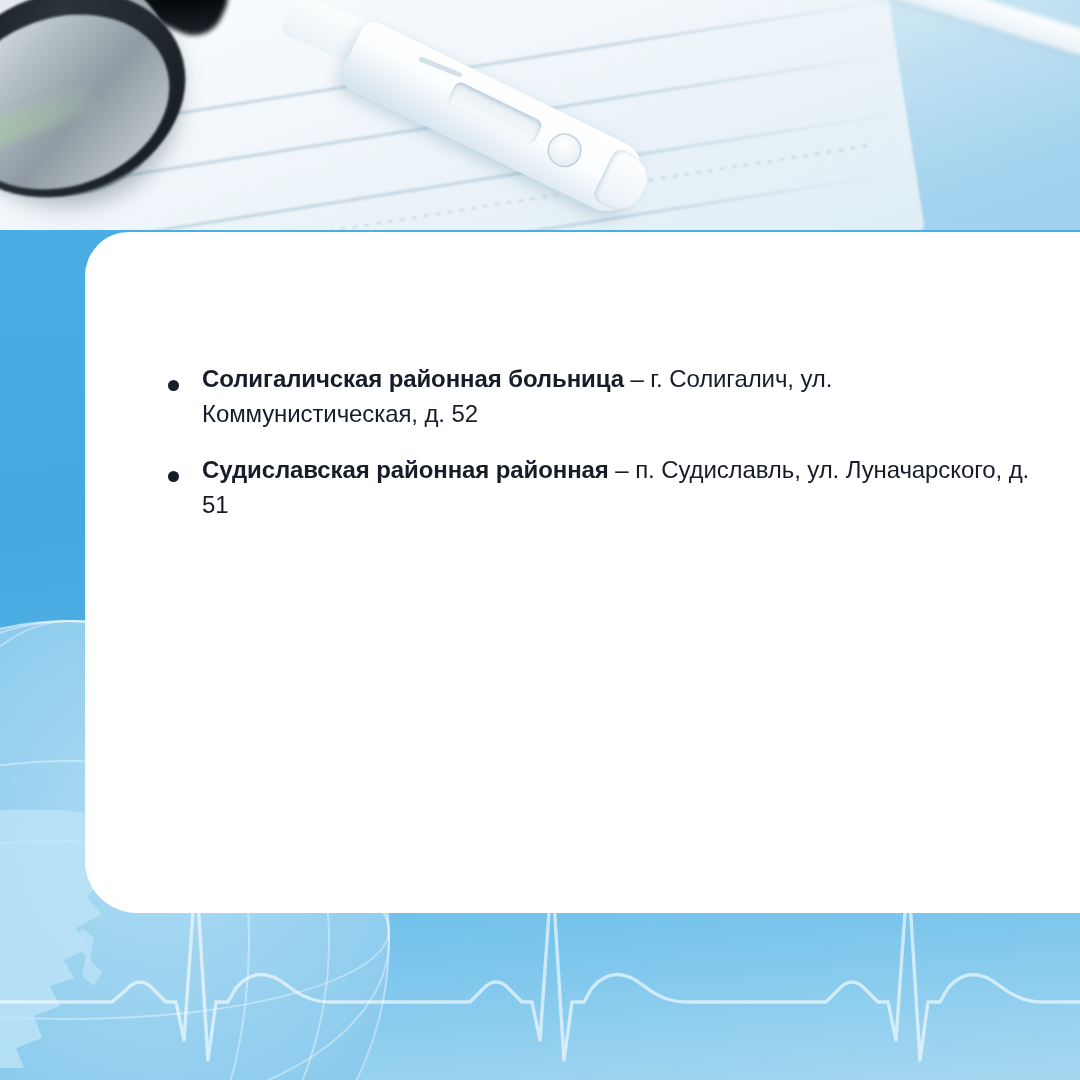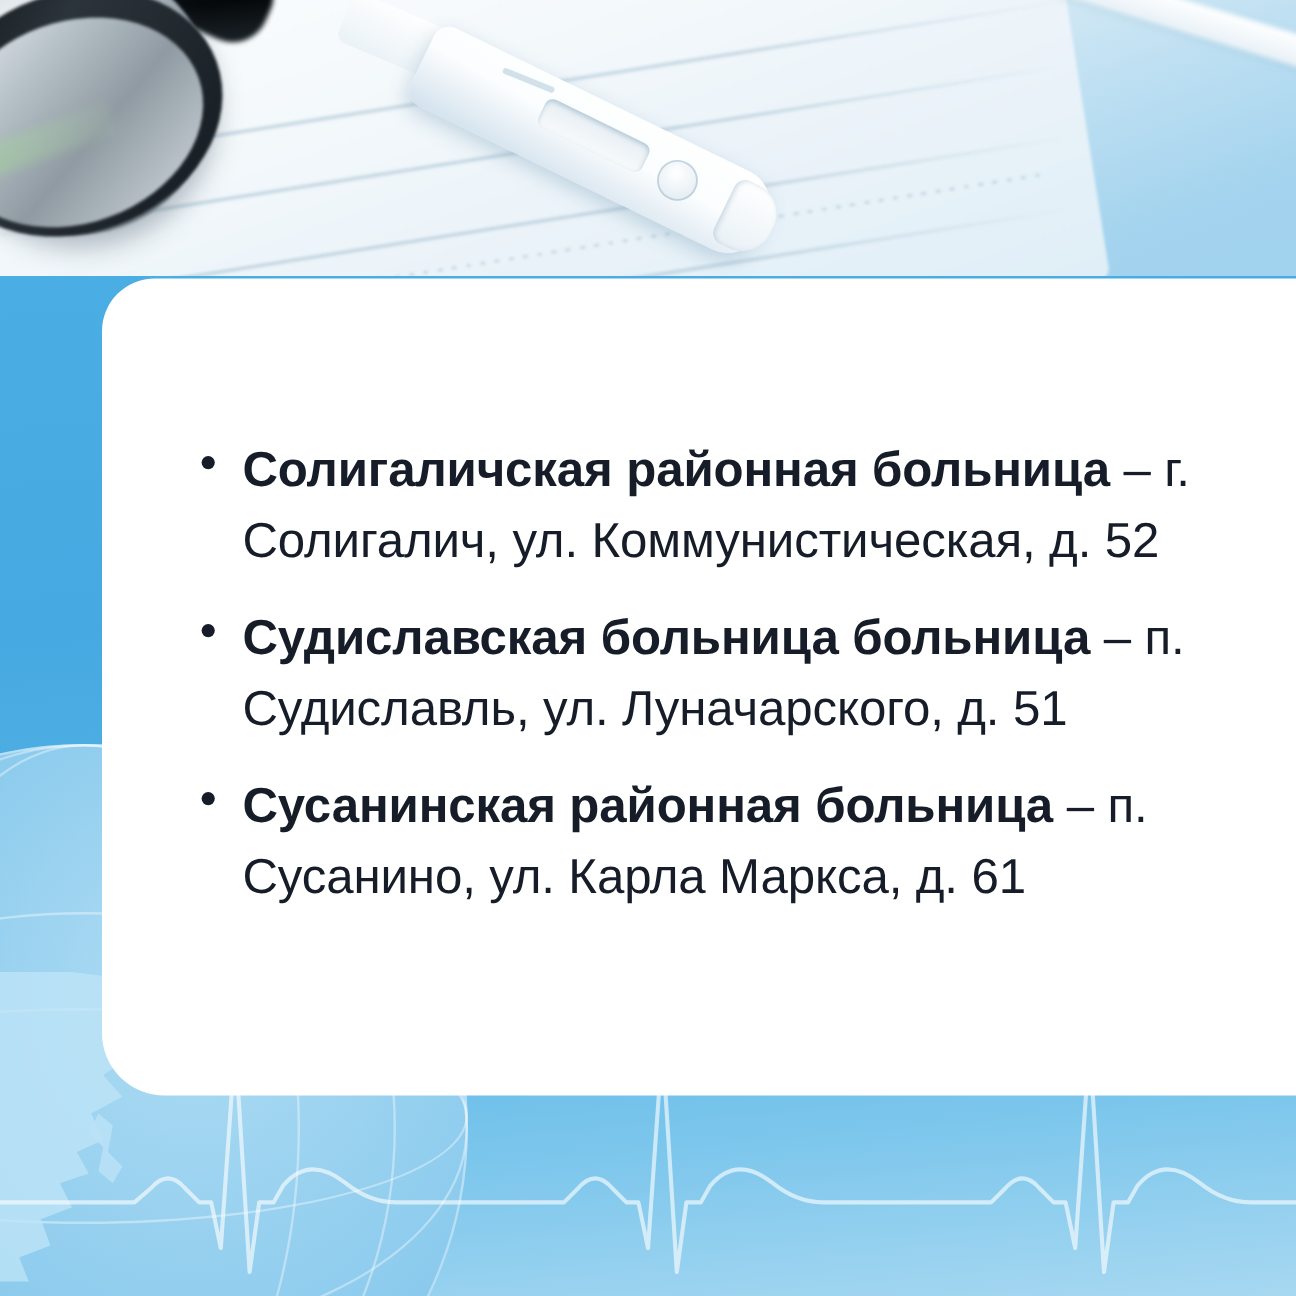--- a/index.html
+++ b/index.html
@@ -149,21 +149,21 @@
     background:#ffffff;
     border-radius:44px 0 0 52px;
   }
   .card-inner{ position:absolute; left:75px; top:130px; width:880px; }
 
   ul.clinic-list{ list-style:none; }
   li.clinic-item{
     position:relative;
     padding-left:42px;
     margin-bottom:22px;
-    font-size:41px;
+    font-size:24px;
     line-height:1.44;
     color:#161d29;
     letter-spacing:-0.1px;
   }
   li.clinic-item:last-child{ margin-bottom:0; }
   li.clinic-item::before{
     content:"";
     position:absolute; left:8px; top:18px;
     width:11px; height:11px; border-radius:50%;
     background:#161d29;
@@ -231,25 +231,22 @@
 
   <div class="card">
     <div class="card-inner">
       <ul class="clinic-list">
 
         <li class="clinic-item item-1">
           <span class="clinic-name">Солигаличская районная больница</span><span class="clinic-dash"> – </span><span class="clinic-addr">г. Солигалич, ул. Коммунистическая, д. 52</span>
         </li>
 
         <li class="clinic-item item-2">
-          <span class="clinic-name">Судиславская больница больница</span><span class="clinic-dash"> – </span><span class="clinic-addr">п. Судиславль, ул. Луначарского, д. 51</span>
+          <span class="clinic-name">Судиславская районная районная</span><span class="clinic-dash"> – </span><span class="clinic-addr">п. Судиславль, ул. Луначарского, д. 51</span>
         </li>
 
-        <li class="clinic-item item-3">
-          <span class="clinic-name">Сусанинская районная больница</span><span class="clinic-dash"> – </span><span class="clinic-addr">п. Сусанино, ул. Карла Маркса, д. 61</span>
-        </li>
 
 
       </ul>
     </div>
   </div>
 
 </div>
 
 </body></html>

